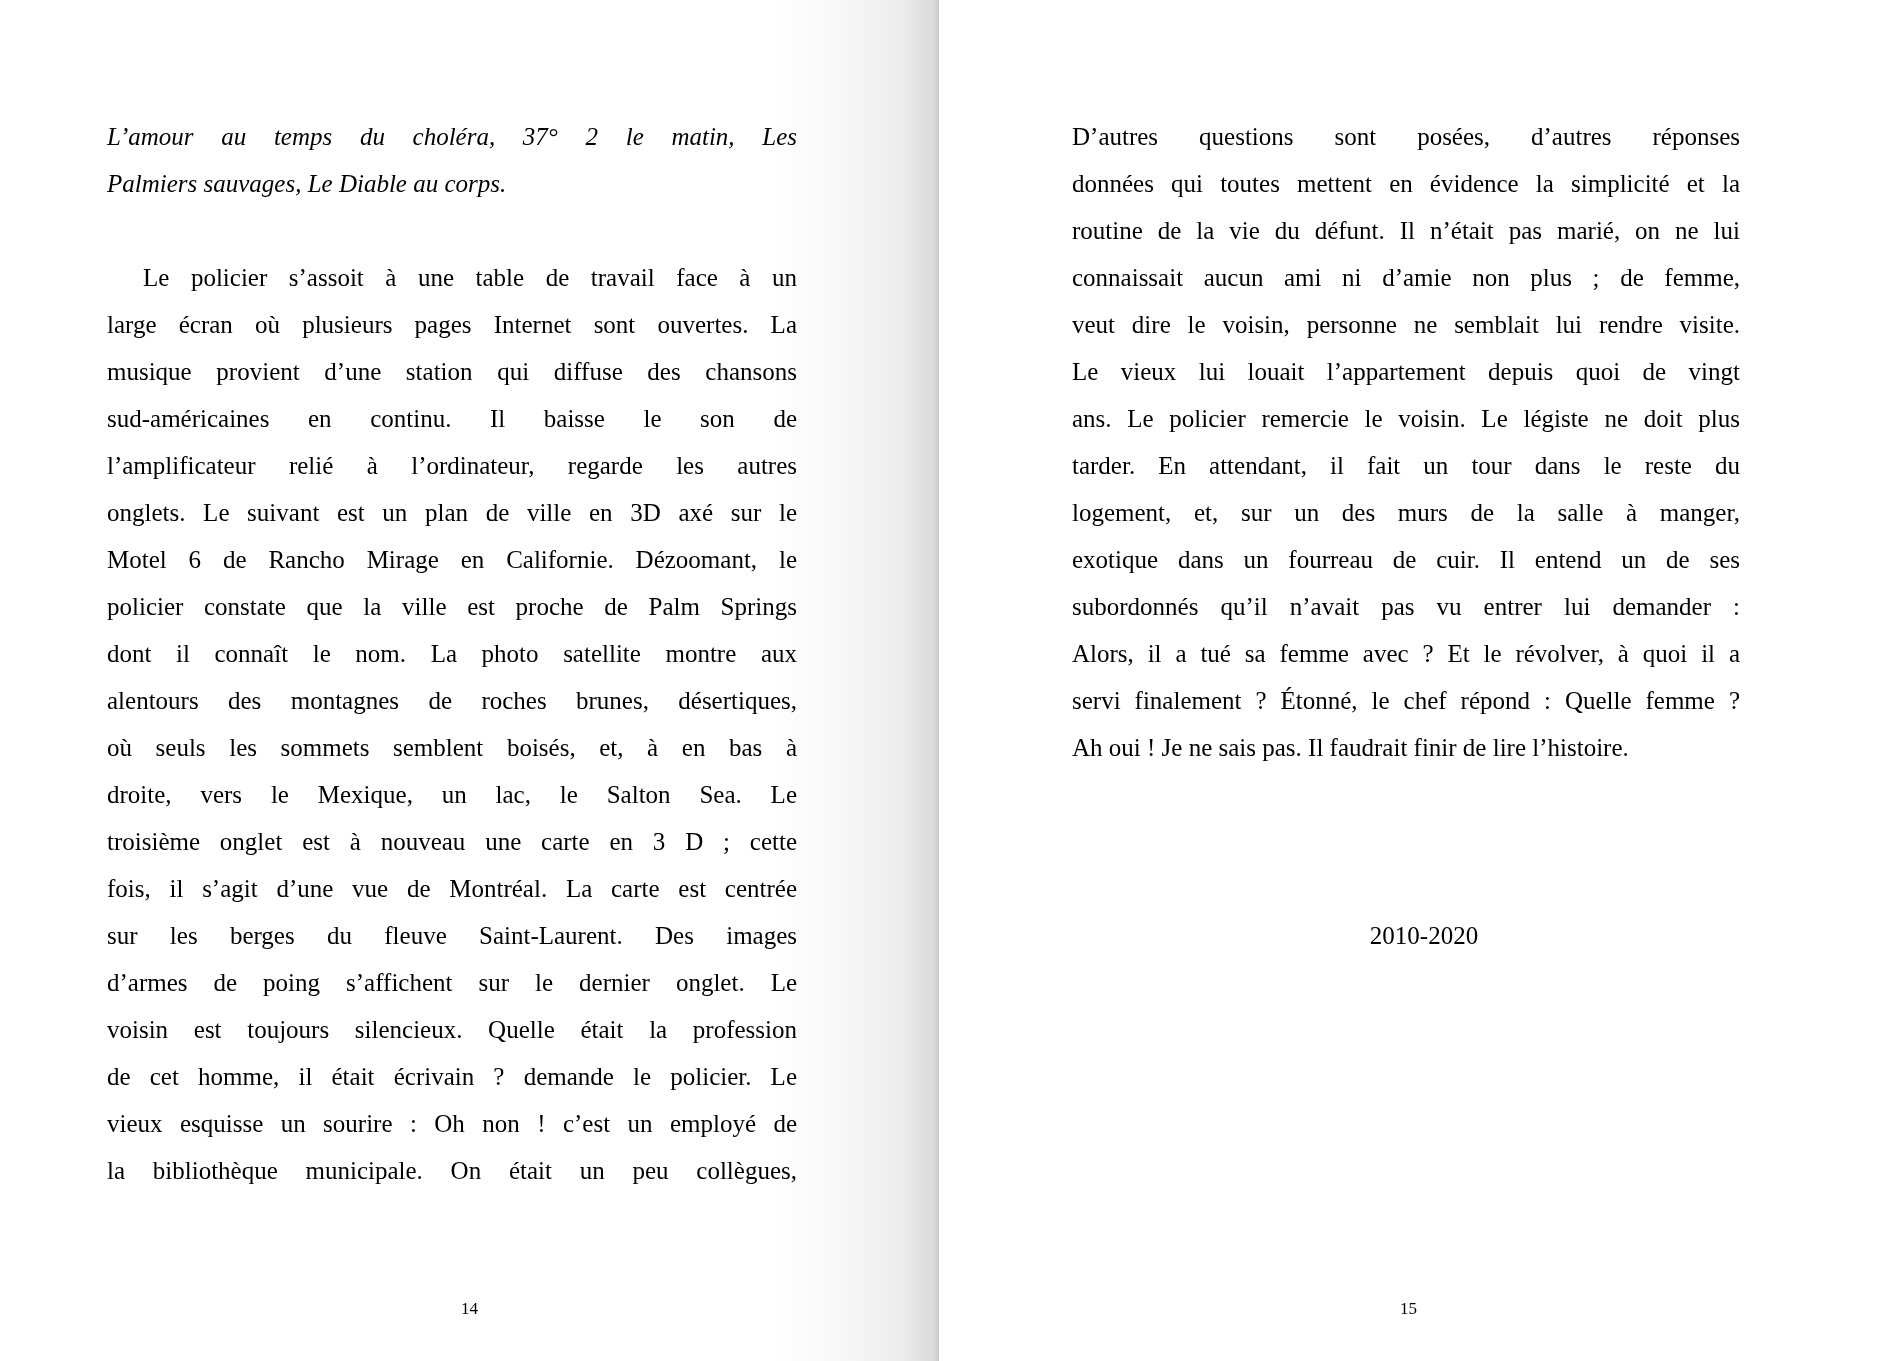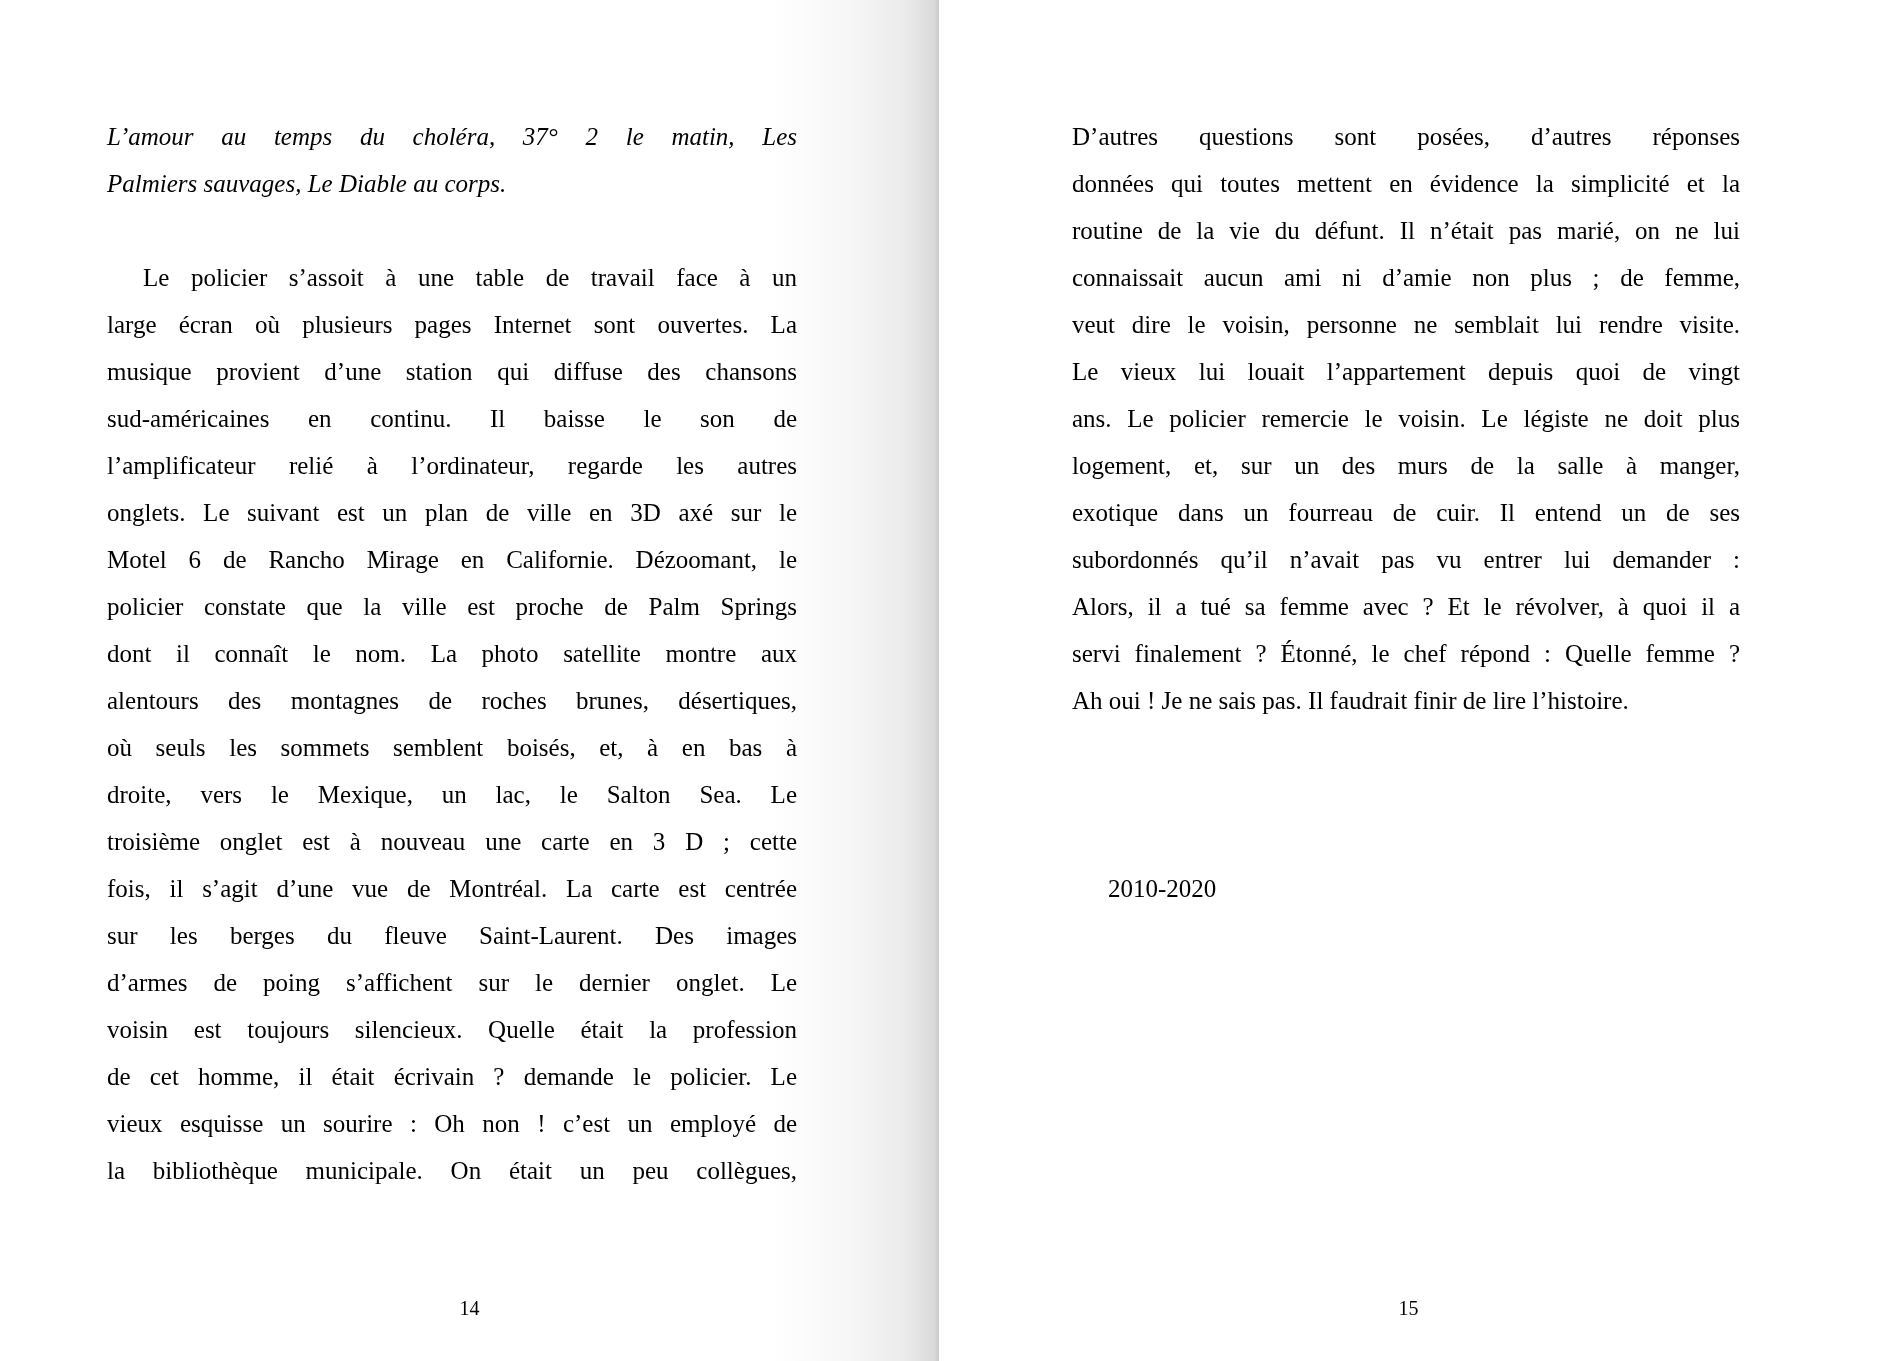--- a/index.html
+++ b/index.html
@@ -29,31 +29,31 @@
     line-height: 47px;
   }
   .page.left  .textblock { left: 107px; width: 690px; }
   .page.right .textblock { left: 133px; width: 668px; }
 
   .line { height: 47px; }
   .line.just {
     text-align: justify;
     text-align-last: justify;
   }
-  .line.indent { text-indent: 36px; }
+  .line.indent { text-indent: 36px; text-align: center; }
   .line.italic { font-style: italic; }
   .line.blank  { }
 
   .pagenum {
     position: absolute;
     top: 1285px;
     left: 0;
     width: 100%;
     text-align: center;
-    font-size: 20px;
+    font-size: 17px;
     line-height: 47px;
   }
 
   
   .gutter {
     position: absolute;
     top: 0;
     right: 0;
     width: 170px;
     height: 100%;
@@ -113,20 +113,21 @@
 
   <section class="page right">
     <div class="textblock">
         <div class="line just">D’autres questions sont posées, d’autres réponses</div>
         <div class="line just">données qui toutes mettent en évidence la simplicité et la</div>
         <div class="line just">routine de la vie du défunt. Il n’était pas marié, on ne lui</div>
         <div class="line just">connaissait aucun ami ni d’amie non plus ; de femme,</div>
         <div class="line just">veut dire le voisin, personne ne semblait lui rendre visite.</div>
         <div class="line just">Le vieux lui louait l’appartement depuis quoi de vingt</div>
         <div class="line just">ans. Le policier remercie le voisin. Le légiste ne doit plus</div>
+        <div class="line just">tarder. En attendant, il fait un tour dans le reste du</div>
         <div class="line just">logement, et, sur un des murs de la salle à manger,</div>
         <div class="line just">exotique dans un fourreau de cuir. Il entend un de ses</div>
         <div class="line just">subordonnés qu’il n’avait pas vu entrer lui demander :</div>
         <div class="line just">Alors, il a tué sa femme avec ? Et le révolver, à quoi il a</div>
         <div class="line just">servi finalement ? Étonné, le chef répond : Quelle femme ?</div>
         <div class="line">Ah oui ! Je ne sais pas. Il faudrait finir de lire l’histoire.</div>
         <div class="line blank"></div>
         <div class="line blank"></div>
         <div class="line blank"></div>
         <div class="line indent">2010-2020</div>

